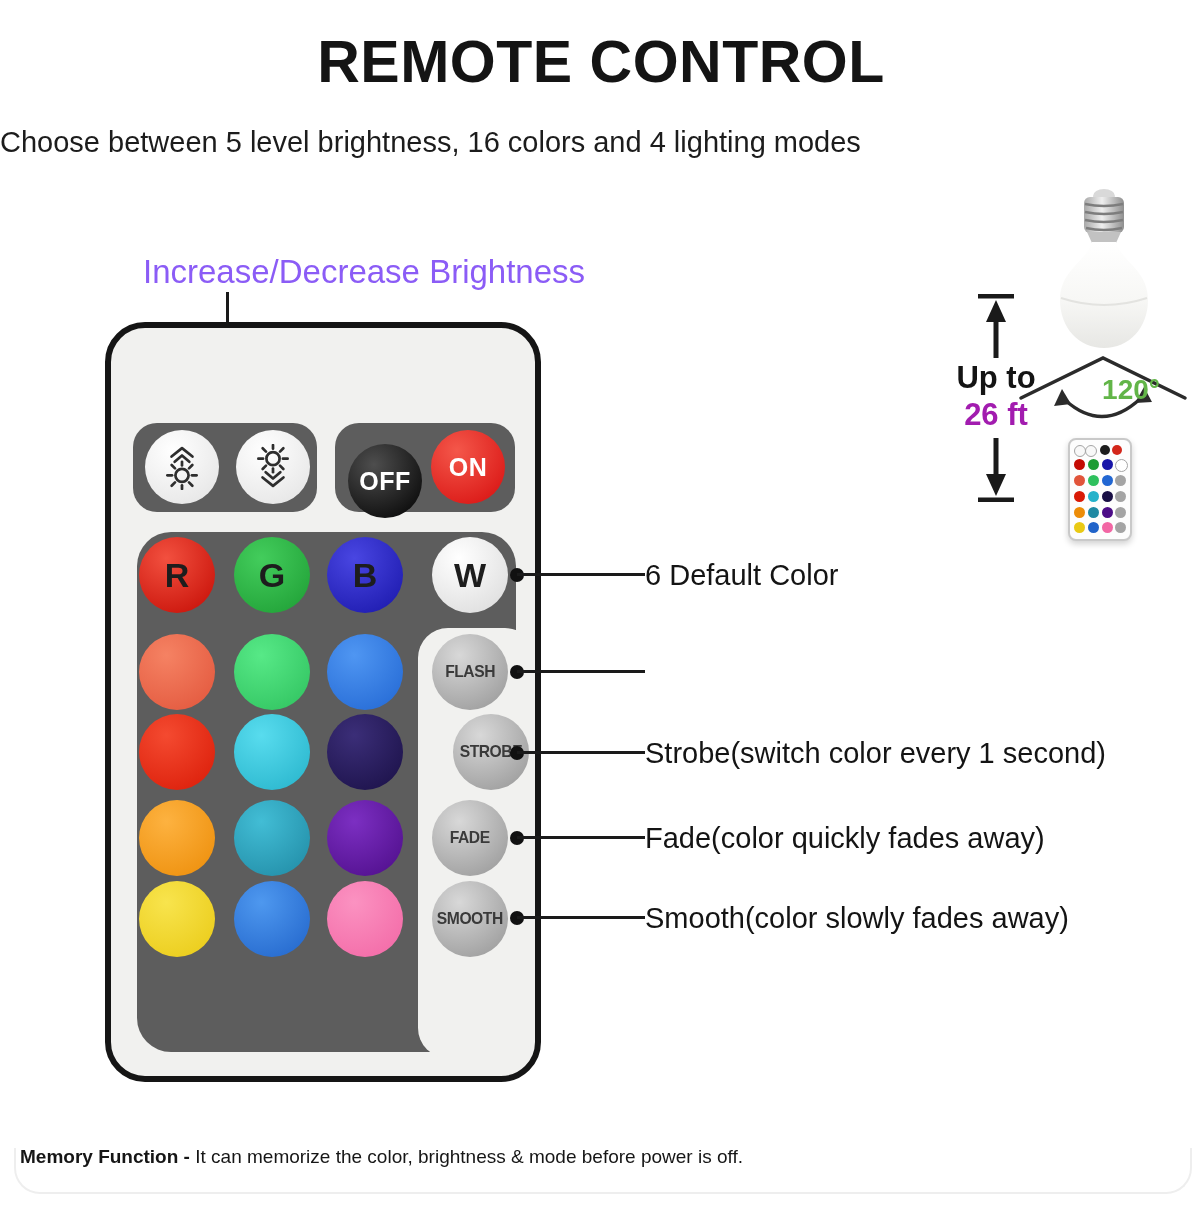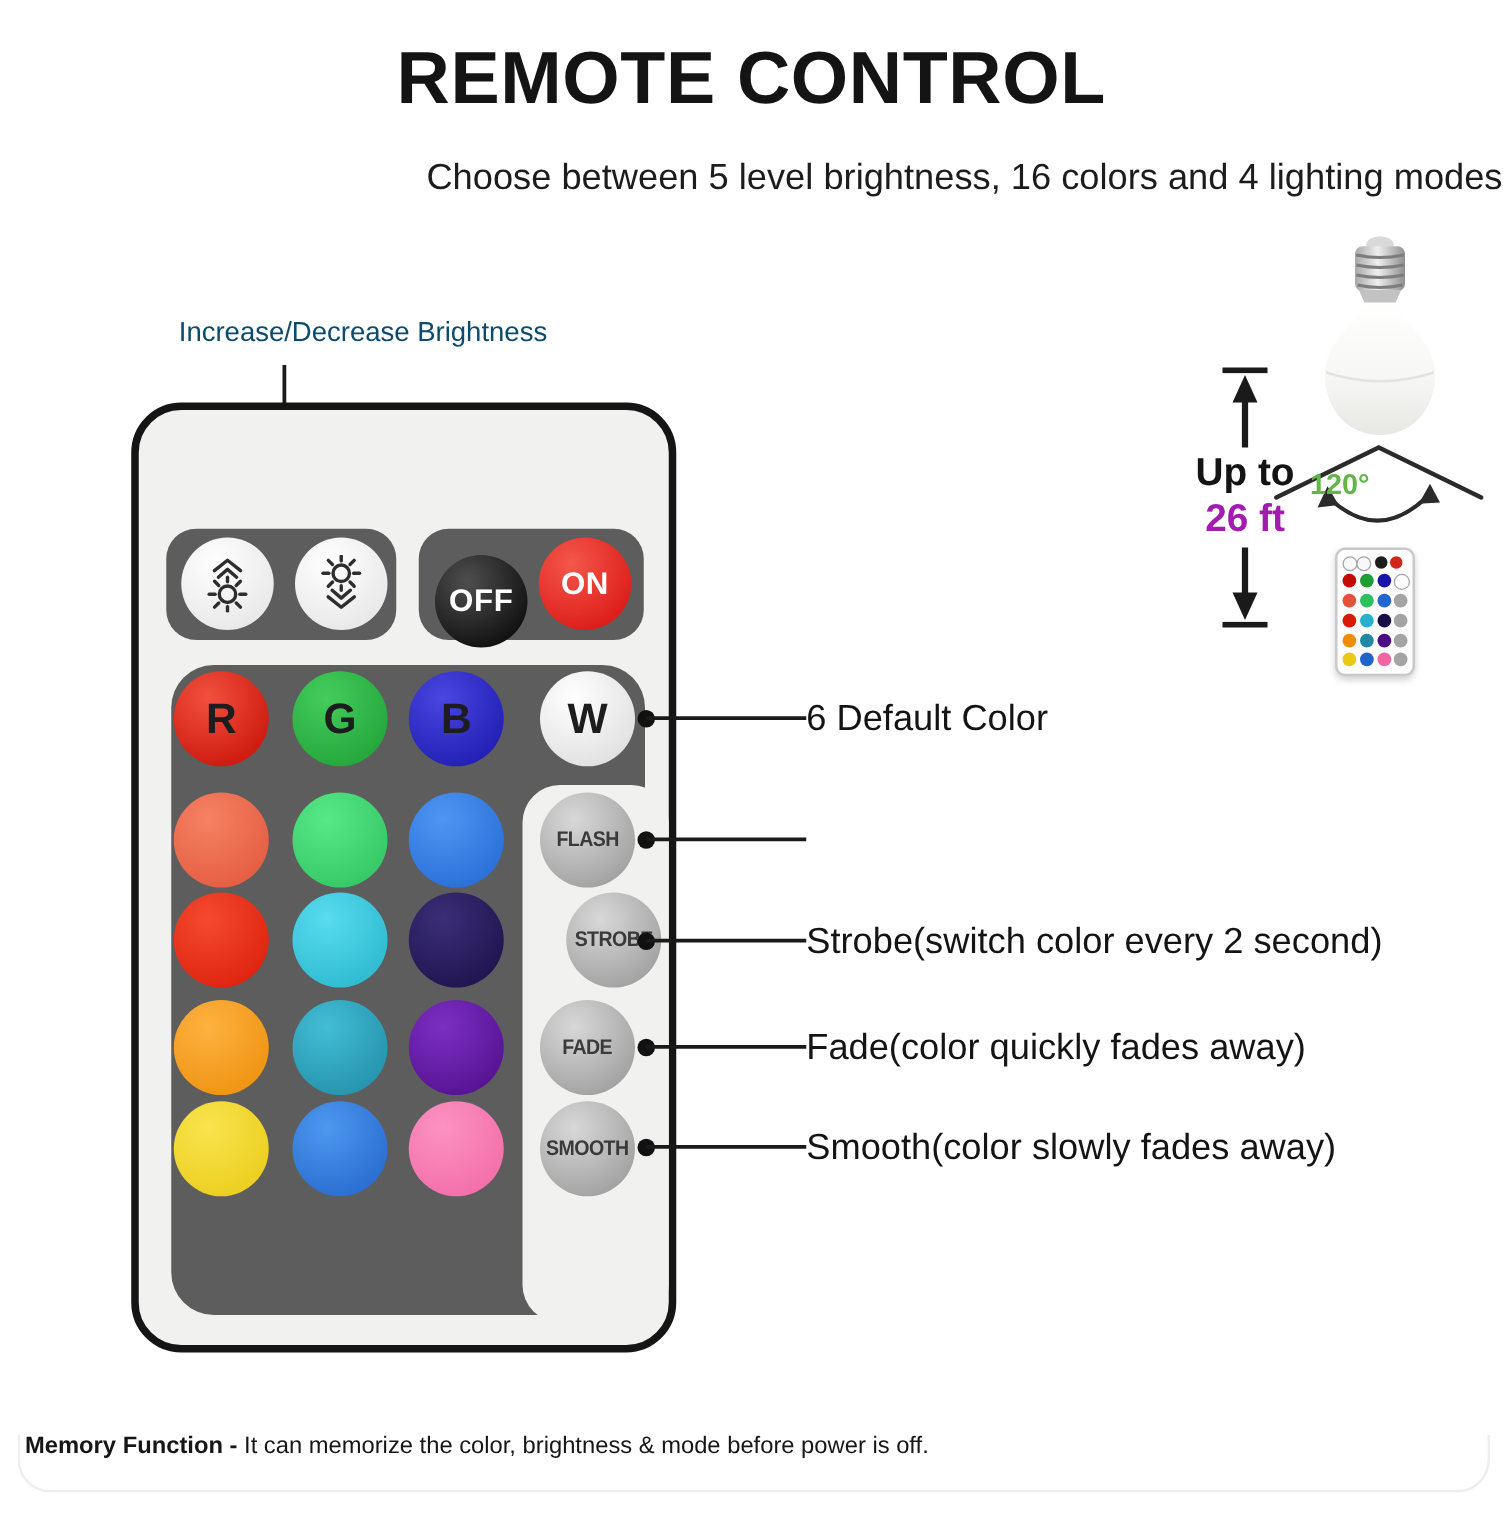--- a/index.html
+++ b/index.html
@@ -1,22 +1,22 @@
 <!DOCTYPE html>
 <html><head>
 <meta charset="utf-8">
 <style>
   html,body{margin:0;padding:0;background:#fff;}
   #canvas{position:relative;width:1202px;height:1221px;background:#ffffff;overflow:hidden;
           font-family:"Liberation Sans",sans-serif;color:#111;}
   .abs{position:absolute;}
   .title{left:0;top:28px;width:100%;text-align:center;font-size:59px;font-weight:700;
          letter-spacing:0.5px;margin:0;color:#141414;}
-  .subtitle{left:0;top:126px;width:100%;text-align:right;font-size:29px;color:#1c1c1c;}
-  .bright-label{left:143px;top:253px;font-size:22px;color:#0c4a6e;white-space:nowrap;}
+  .subtitle{left:0;top:126px;width:100%;text-align:left;font-size:29px;color:#1c1c1c;}
+  .bright-label{left:143px;top:253px;font-size:33px;color:#8b5cf6;white-space:nowrap;}
   .vline{left:226px;top:292px;width:3px;height:132px;background:#1a1a1a;}
   .dot{width:14px;height:14px;border-radius:50%;background:#111;}
   .bright-dot{left:220px;top:420px;}
 
   
   #remote{position:absolute;left:105px;top:322px;width:436px;height:760px;box-sizing:border-box;
           background:#f1f1ef;border:6px solid #151515;border-radius:40px;}
   .pad-group{position:absolute;background:#5d5d5d;border-radius:24px;}
   .g-bright{left:22px;top:95px;width:184px;height:89px;}
   .g-power{left:224px;top:95px;width:180px;height:89px;}
@@ -40,21 +40,21 @@
   
   .ann{position:absolute;left:505px;width:680px;height:42px;}
   .ann .dot{position:absolute;left:5px;top:14px;}
   .ann .line{position:absolute;left:12px;top:19px;width:128px;height:3px;background:#1a1a1a;}
   .ann .txt{position:absolute;left:140px;top:0;line-height:42px;font-size:29px;color:#141414;white-space:nowrap;}
   .ann-0{top:554px;} .ann-1{top:651px;} .ann-2{top:732px;} .ann-3{top:817px;} .ann-4{top:897px;}
 
   
   .upto{left:938px;top:360px;width:116px;text-align:center;font-size:31px;font-weight:700;color:#141414;}
   .dist{left:938px;top:397px;width:116px;text-align:center;font-size:31px;font-weight:700;color:#a21caf;}
-  .beam-txt{left:1048px;top:374px;width:112px;text-align:left;font-size:23px;font-weight:700;color:#62b548;}
+  .beam-txt{left:1048px;top:374px;width:112px;text-align:right;font-size:28px;font-weight:700;color:#62b548;}
   #mini-remote{position:absolute;left:1068px;top:438px;width:64px;height:103px;box-sizing:border-box;
                background:#fdfdfd;border:2px solid #c9c9c9;border-radius:8px;
                box-shadow:0 3px 6px rgba(0,0,0,0.18);}
   .mdot{position:absolute;border-radius:50%;}
 
   .memory{left:20px;top:1146px;width:1175px;font-size:19px;color:#161616;white-space:nowrap;}
   .memory b{font-weight:700;}
   .card-edge{left:14px;top:1148px;width:1174px;height:44px;border:2px solid #eeeeee;border-top:none;
              border-radius:0 0 26px 26px;}
 </style>
@@ -164,21 +164,21 @@
     <div class="line"></div>
     <div class="txt">6 Default Color</div>
   </div>
   <div class="ann ann-1">
     <div class="dot"></div>
     <div class="line"></div>
   </div>
   <div class="ann ann-2">
     <div class="dot"></div>
     <div class="line"></div>
-    <div class="txt">Strobe(switch color every 2 second)</div>
+    <div class="txt">Strobe(switch color every 1 second)</div>
   </div>
   <div class="ann ann-4">
     <div class="dot"></div>
     <div class="line"></div>
     <div class="txt">Smooth(color slowly fades away)</div>
   </div>
   <div class="ann ann-3">
     <div class="dot"></div>
     <div class="line"></div>
     <div class="txt">Fade(color quickly fades away)</div>

